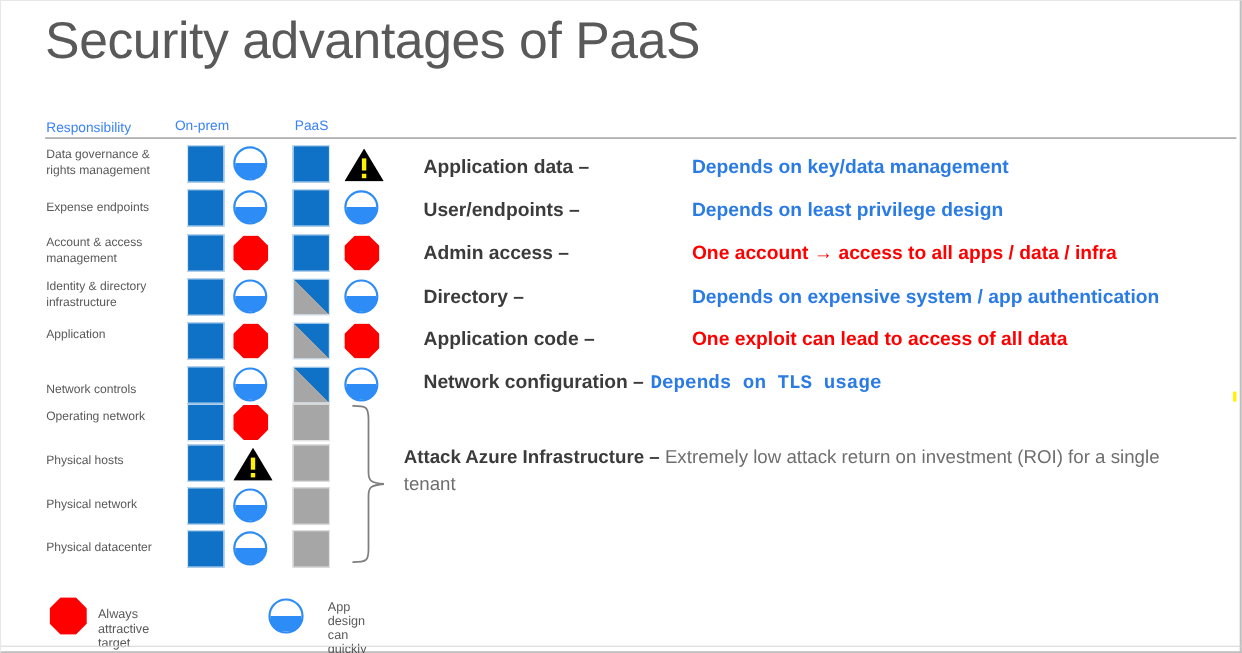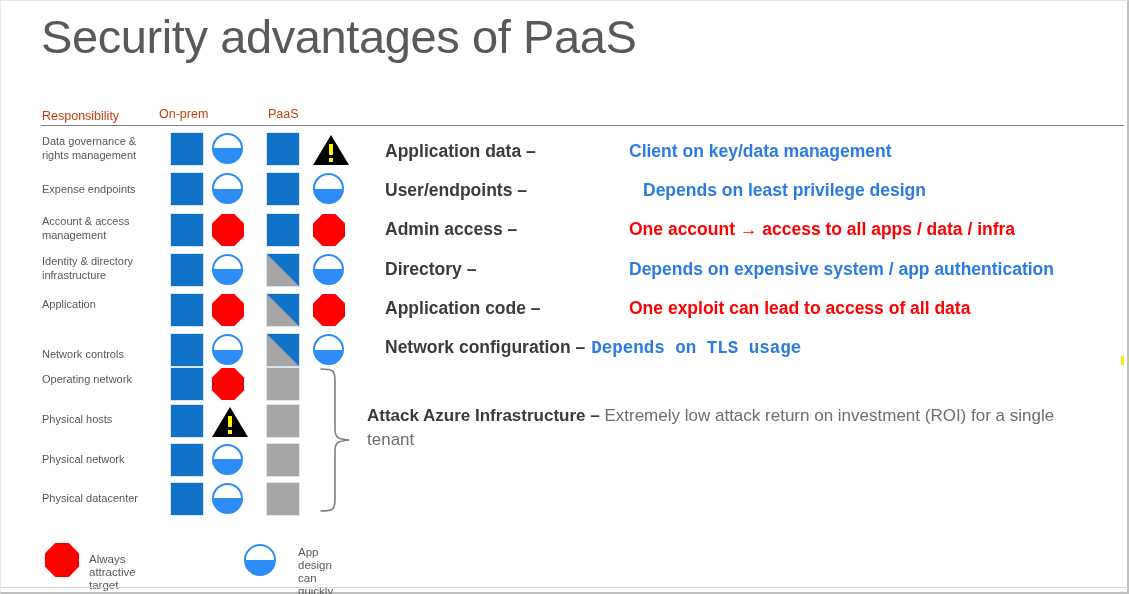--- a/index.html
+++ b/index.html
@@ -29,21 +29,21 @@
     letter-spacing: -0.4px;
     white-space: nowrap;
   }
 
   
   #matrix { position: absolute; left: 0; top: 0; }
 
   .col-head {
     position: absolute;
     font-size: 12.5px;
-    color: #c2410c;
+    color: #3b82f6;
     white-space: nowrap;
   }
   #head-resp { left: 41px; top: 108px; }
   #head-onprem { left: 158px; top: 106px; }
   #head-paas  { left: 267px; top: 106px; }
 
   #head-rule {
     position: absolute;
     left: 40px; top: 124px;
     width: 1083px; height: 1px;
@@ -350,23 +350,23 @@
 
     <div id="brace">
       <svg width="40" height="146" viewBox="0 0 40 146" fill="none">
         <path d="M2 2 C 14 2, 16 3, 16 14 L 16 62 C 16 70, 18 72, 30 73 C 18 74, 16 76, 16 84 L 16 132 C 16 143, 14 144, 2 144" stroke="#7F7F7F" stroke-width="1.6" fill="none" stroke-linecap="round"></path>
       </svg>
     </div>
   </div>
 
   <div id="callouts-host">
       <div class="right-row" style="top: 140px;"><span class="rr-term">Application data –</span></div>
-      <div class="rr-desc-abs blue" style="top: 140px;">Client on key/data management</div>
+      <div class="rr-desc-abs blue" style="top: 140px;">Depends on key/data management</div>
       <div class="right-row" style="top: 179px;"><span class="rr-term">User/endpoints –</span></div>
-      <div class="rr-desc-abs blue" style="top: 179px; margin-left: 14px;">Depends on least privilege design</div>
+      <div class="rr-desc-abs blue" style="top: 179px;">Depends on least privilege design</div>
       <div class="right-row" style="top: 218px;"><span class="rr-term">Admin access –</span></div>
       <div class="rr-desc-abs red" style="top: 218px;">One account → access to all apps / data / infra</div>
       <div class="right-row" style="top: 258px;"><span class="rr-term">Directory –</span></div>
       <div class="rr-desc-abs blue" style="top: 258px;">Depends on expensive system / app authentication</div>
       <div class="right-row" style="top: 297px;"><span class="rr-term">Application code –</span></div>
       <div class="rr-desc-abs red" style="top: 297px;">One exploit can lead to access of all data</div>
       <div class="right-row" style="top: 336px;"><span class="rr-term">Network configuration –</span><div class="rr-desc blue" style="display: inline;">Depends on TLS usage</div></div>
     </div>
 
   <div id="attack">

